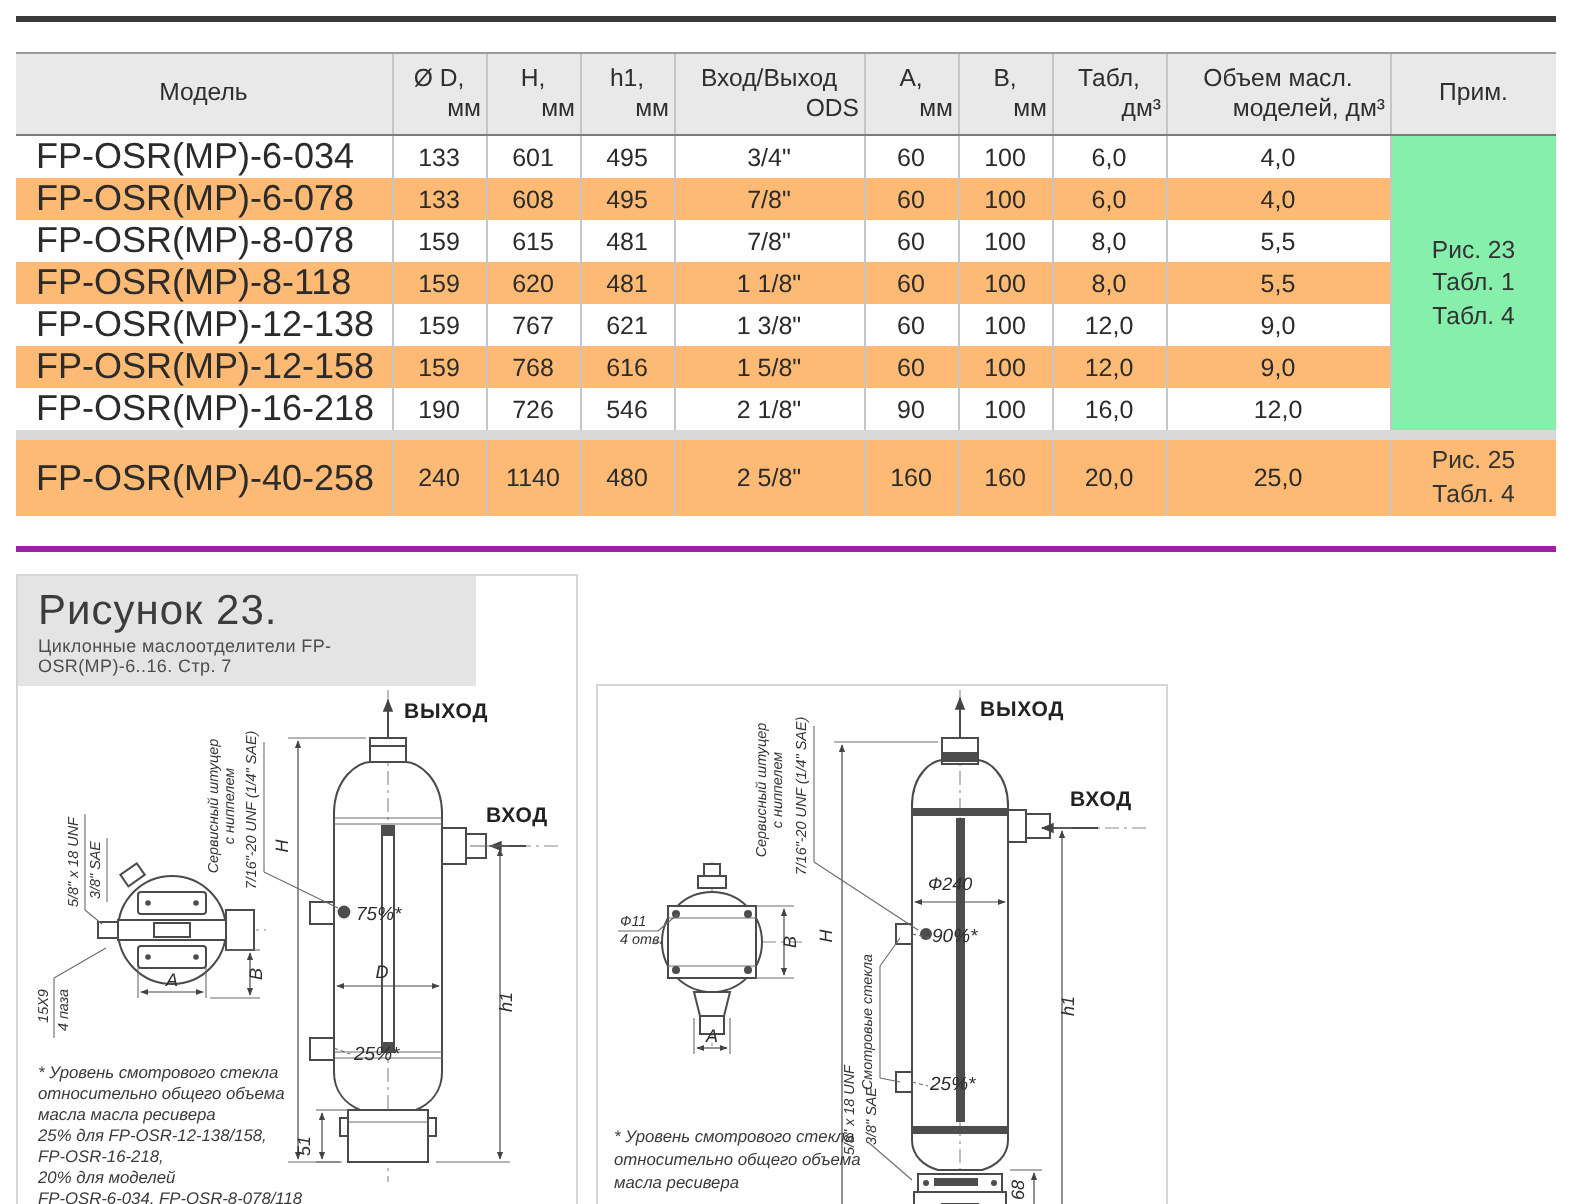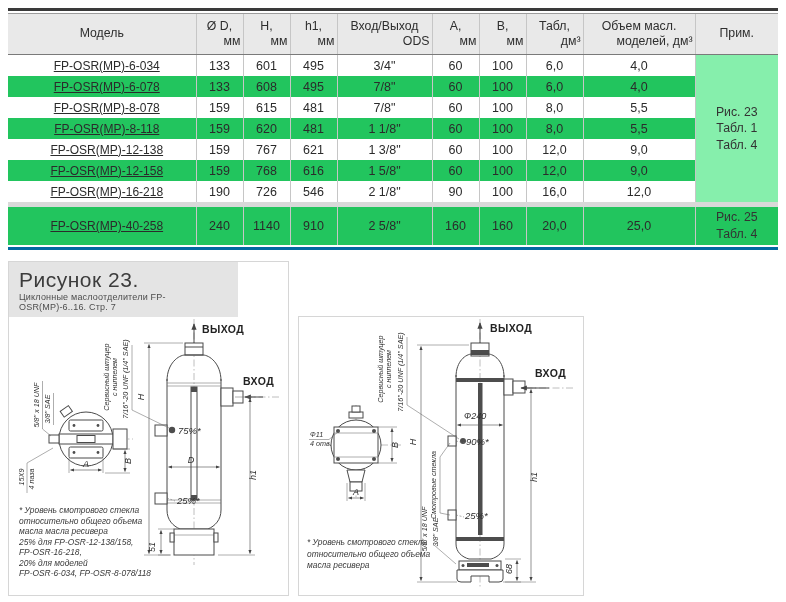--- a/index.html
+++ b/index.html
@@ -3,32 +3,32 @@
 <meta charset="utf-8">
 <style>
   html,body{margin:0;padding:0;}
   body{
     width:786px;height:602px;box-sizing:border-box;
     padding:8px;background:#ffffff;
     font-family:"Liberation Sans",sans-serif;color:#2b2b2b;
     overflow:hidden;
   }
   
-  .tbl-wrap{width:770px;border-top:3px solid #3a3a3a;border-bottom:3px solid #0369a1;padding:2px 0;}
+  .tbl-wrap{width:770px;border-top:3px solid #3a3a3a;border-bottom:3px solid #a21caf;padding:15px 0;}
   table{border-collapse:collapse;width:100%;table-layout:fixed;}
   th{
     background:#e9e9e9;font-weight:400;font-size:12.3px;height:40px;
     border-top:1px solid #9c9c9c;border-bottom:1.5px solid #7a7a7a;
     vertical-align:middle;text-align:center;line-height:1.25;color:#2e2e2e;padding:0 2px;
   }
   th .u{display:block;text-align:right;}
   th+th, td+td{border-left:1px solid #c6c6c6;}
   td{font-size:12.5px;height:21px;text-align:center;padding:0;vertical-align:middle;}
-  td.model{text-align:center;padding-left:10px;font-size:12px;text-decoration:underline;}
-  tr.g td{background:#22c55e;}
+  td.model{text-align:left;padding-left:10px;font-size:18px;}
+  tr.g td{background:#fdba74;}
   td.note-cell{background:#86efac;font-size:12.3px;line-height:1.35;color:#333;}
   tr.gap td{height:5px;background:#d9d9d9;border-left:none;}
   tr.last td{height:38px;}
   
   .figs{display:flex;gap:9px;margin-top:11px;align-items:flex-end;}
   .panel{background:#fff;border:1px solid #d6d6d6;}
   .p23{width:279px;}
   .p25{width:284px;}
   .title-block{background:#e4e4e4;width:82%;padding:7px 10px 5px 10px;box-sizing:border-box;}
   .panel-title{font-size:21px;color:#3c3c3c;letter-spacing:.5px;line-height:1.02;}
@@ -163,21 +163,21 @@
       <td>16,0</td>
       <td>12,0</td>
     </tr>
     <tr class="gap">
           <td colspan="10"></td>
         </tr>
     <tr class="g last">
       <td class="model">FP-OSR(MP)-40-258</td>
       <td>240</td>
       <td>1140</td>
-      <td>910</td>
+      <td>480</td>
       <td>2 5/8"</td>
       <td>160</td>
       <td>160</td>
       <td>20,0</td>
       <td>25,0</td>
       <td class="note-cell">
         <span style="display:block">Рис. 25</span>
         <span style="display:block">Табл. 4</span>
       </td>
     </tr>

